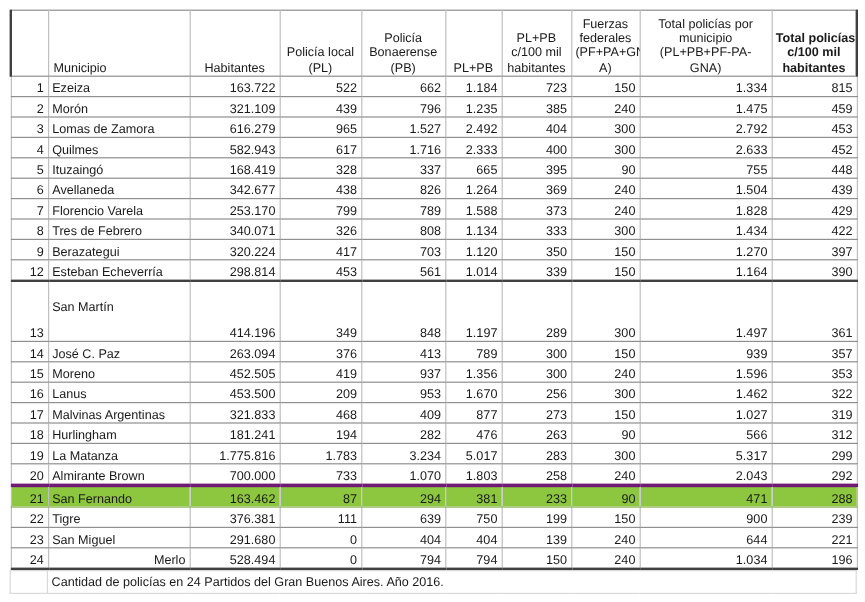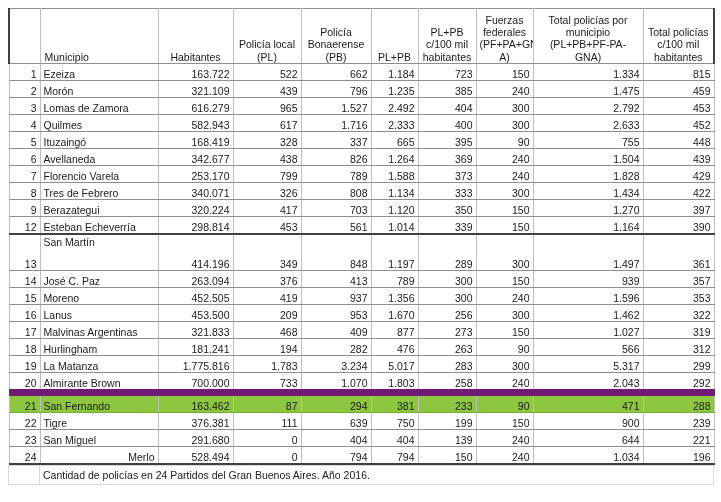--- a/index.html
+++ b/index.html
@@ -56,37 +56,37 @@
     height: 54px;
     border-top: 2px solid #404040;
     border-bottom: 2px solid #404040;
     border-left: 1px solid #a6a6a6;
     border-right: 1px solid #a6a6a6;
     white-space: normal;
     padding-bottom: 2px;
     line-height: 1.22;
   }
   thead td.h-outer-l { border-left: 2px solid #404040; }
-  thead td.h-outer-r { border-right: 2px solid #404040; }
+  thead td.h-outer-r { border-right: 2px solid #404040; font-weight: bold; }
   thead td.h-muni { text-align: left; padding-left: 4px; }
 
   tbody tr td { height: 16px; }
   td.num   { text-align: right; padding-right: 4px; }
   td.muni  { text-align: left;  padding-left: 4px; }
   td.val   { text-align: right; padding-right: 4px; }
   td.edge-l { border-left: 2px solid #404040; }
   td.edge-r { border-right: 2px solid #404040; }
 
   tr.tall td { height: 34px; }
-  tr.tall td.muni { vertical-align: top; padding-top: 1px; }
+  tr.tall td.muni { vertical-align: top; padding-top: 15px; }
   tr.tall td { border-top: 2px solid #404040; }
 
   tr.hl td {
     background: #8DC63F;
-    border-top: 7px solid #701a75;
+    border-top: 3px solid #701a75;
     border-bottom: 1px solid #77ad33;
   }
   tr.lastrow td { border-bottom: 2px solid #404040; text-align: right; }
 
   
   table.notes {
     border-collapse: collapse;
     table-layout: fixed;
     width: 705px;
     font-size: 10.5px;

